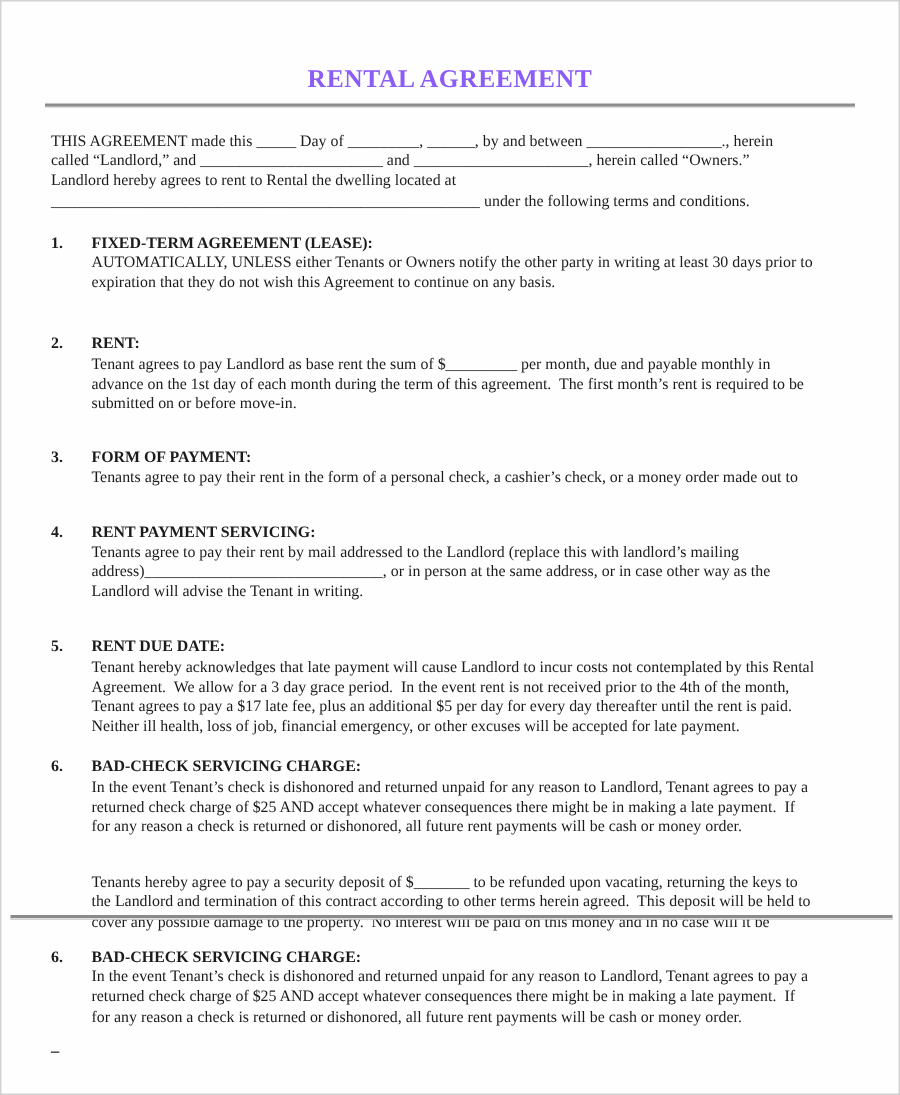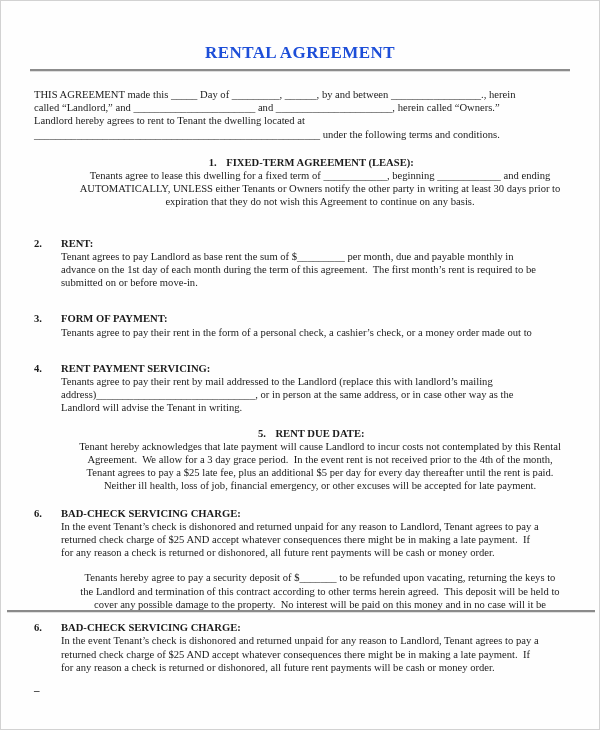--- a/index.html
+++ b/index.html
@@ -16,21 +16,21 @@
   }
   .doc-title {
     margin: 0;
     padding-top: 40px;
     height: 24px;
     line-height: 24px;
     text-align: center;
     font-size: 17px;
     font-weight: bold;
     letter-spacing: 0.4px;
-    color: #1d4ed8;
+    color: #8b5cf6;
   }
   .title-rule {
     margin: 4px 29px 0 29px;
     height: 2px;
     background: #8c8c8c;
     border-bottom: 1px solid #dedede;
   }
   .intro {
     margin: 16px 25px 0 33px;
   }
@@ -48,24 +48,24 @@
     line-height: 13.2px;
     font-weight: bold;
     white-space: pre;
   }
   .sec-num {
     display: inline-block;
     width: 27px;
   }
   .sec-body { margin-left: 27px; }
   .mt16 { margin-top: 28px; }
-  .mt15 { margin-top: 15px; text-align: center; }
+  .mt15 { margin-top: 15px; }
   .mt14 { margin-top: 14px; }
   .mt13 { margin-top: 23px; }
-  .mt12 { margin-top: 12px; text-align: center; }
+  .mt12 { margin-top: 24px; }
   .mt10 { margin-top: 10px; }
   .page-break-rule {
     position: absolute;
     left: 6px;
     top: 609px;
     width: 588px;
     height: 2px;
     background: #8a8a8a;
     border-bottom: 1px solid #e0e0e0;
   }
@@ -81,28 +81,27 @@
 <body>
 
 <div class="page">
 
   <h1 class="doc-title">RENTAL AGREEMENT</h1>
   <div class="title-rule"></div>
 
   <div class="intro">
     <div class="line">THIS AGREEMENT made this _____ Day of _________, ______, by and between _________________., herein</div>
     <div class="line">called “Landlord,” and _______________________ and ______________________, herein called “Owners.”</div>
-    <div class="line">Landlord hereby agrees to rent to Tenant the dwelling located at</div>
+    <div class="line">Landlord hereby agrees to rent to Rental the dwelling located at</div>
     <div class="line">______________________________________________________ under the following terms and conditions.</div>
   </div>
 
   <div class="section mt15">
     <div class="heading-row"><span class="sec-num">1.</span><span>FIXED-TERM AGREEMENT (LEASE):</span></div>
     <div class="sec-body">
-      <div class="line">Tenants agree to lease this dwelling for a fixed term of ____________, beginning ____________ and ending</div>
       <div class="line">AUTOMATICALLY, UNLESS either Tenants or Owners notify the other party in writing at least 30 days prior to</div>
       <div class="line">expiration that they do not wish this Agreement to continue on any basis.</div>
     </div>
   </div>
 
   <div class="section mt16">
     <div class="heading-row"><span class="sec-num">2.</span><span>RENT:</span></div>
     <div class="sec-body">
       <div class="line">Tenant agrees to pay Landlord as base rent the sum of $_________ per month, due and payable monthly in</div>
       <div class="line">advance on the 1st day of each month during the term of this agreement.  The first month’s rent is required to be</div>
@@ -124,21 +123,21 @@
       <div class="line">address)______________________________, or in person at the same address, or in case other way as the</div>
       <div class="line">Landlord will advise the Tenant in writing.</div>
     </div>
   </div>
 
   <div class="section mt12">
     <div class="heading-row"><span class="sec-num">5.</span><span>RENT DUE DATE:</span></div>
     <div class="sec-body">
       <div class="line">Tenant hereby acknowledges that late payment will cause Landlord to incur costs not contemplated by this Rental</div>
       <div class="line">Agreement.  We allow for a 3 day grace period.  In the event rent is not received prior to the 4th of the month,</div>
-      <div class="line">Tenant agrees to pay a $25 late fee, plus an additional $5 per day for every day thereafter until the rent is paid.</div>
+      <div class="line">Tenant agrees to pay a $17 late fee, plus an additional $5 per day for every day thereafter until the rent is paid.</div>
       <div class="line">Neither ill health, loss of job, financial emergency, or other excuses will be accepted for late payment.</div>
     </div>
   </div>
 
   <div class="section mt14">
     <div class="heading-row"><span class="sec-num">6.</span><span>BAD-CHECK SERVICING CHARGE:</span></div>
     <div class="sec-body">
       <div class="line">In the event Tenant’s check is dishonored and returned unpaid for any reason to Landlord, Tenant agrees to pay a</div>
       <div class="line">returned check charge of $25 AND accept whatever consequences there might be in making a late payment.  If</div>
       <div class="line">for any reason a check is returned or dishonored, all future rent payments will be cash or money order.</div>

